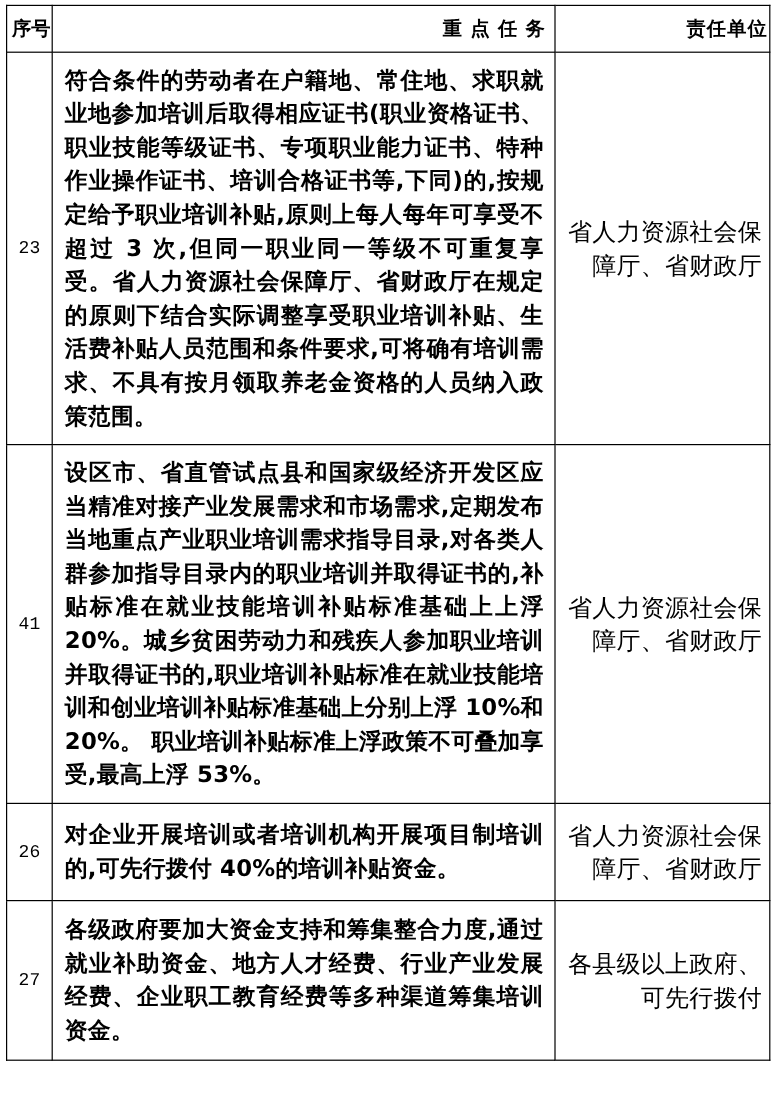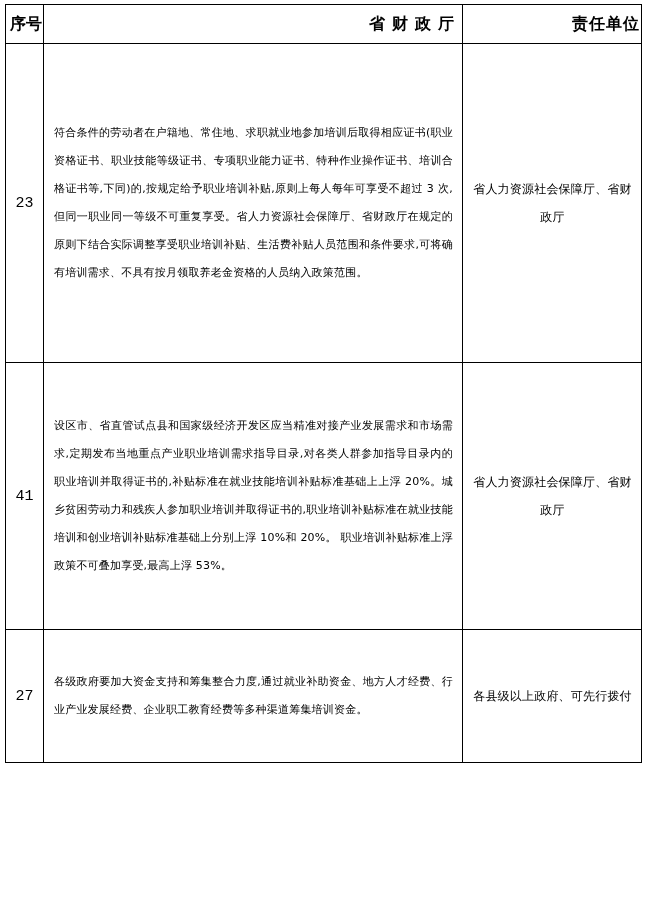--- a/index.html
+++ b/index.html
@@ -51,32 +51,33 @@
   thead th.th-unit {
     letter-spacing: 1px;
   }
 
   td.seq {
     text-align: center;
     font-size: 15px;
     font-family: Liberation Mono, monospace;
   }
   td.task {
-    font-size: 11px;
+    font-size: 19px;
     line-height: 28px;
     padding: 9px 9px 9px 10px;
     text-align: justify;
     text-justify: inter-ideograph;
     letter-spacing: 0.2px;
+    font-weight: bold;
   }
   td.unit {
-    font-size: 12px;
+    font-size: 20px;
     line-height: 28px;
     padding: 9px 6px 9px 7px;
-    text-align: center;
+    text-align: right;
     vertical-align: middle;
     letter-spacing: 0.2px;
   }
   .task-text, .unit-text {
     display: block;
     white-space: pre-wrap;
   }
   
   tr.r23 td { height: 300px; }
   tr.r24 td { height: 248px; }
@@ -93,21 +94,21 @@
 <div class="page">
   <table class="doc-table">
     <colgroup>
       <col class="c-seq">
       <col class="c-task">
       <col class="c-unit">
     </colgroup>
     <thead>
       <tr>
         <th class="th-seq">序号</th>
-        <th class="th-task">省财政厅</th>
+        <th class="th-task">重点任务</th>
         <th class="th-unit">责任单位</th>
       </tr>
     </thead>
     <tbody>
       <tr class="r23">
         <td class="seq">23</td>
         <td class="task">
             <span class="task-text">符合条件的劳动者在户籍地、常住地、求职就业地参加培训后取得相应证书(职业资格证书、职业技能等级证书、专项职业能力证书、特种作业操作证书、培训合格证书等,下同)的,按规定给予职业培训补贴,原则上每人每年可享受不超过 3 次,但同一职业同一等级不可重复享受。省人力资源社会保障厅、省财政厅在规定的原则下结合实际调整享受职业培训补贴、生活费补贴人员范围和条件要求,可将确有培训需求、不具有按月领取养老金资格的人员纳入政策范围。</span>
           </td>
         <td class="unit">
@@ -116,20 +117,29 @@
       </tr>
       <tr class="r24">
         <td class="seq">41</td>
         <td class="task">
             <span class="task-text">设区市、省直管试点县和国家级经济开发区应当精准对接产业发展需求和市场需求,定期发布当地重点产业职业培训需求指导目录,对各类人群参加指导目录内的职业培训并取得证书的,补贴标准在就业技能培训补贴标准基础上上浮 20%。城乡贫困劳动力和残疾人参加职业培训并取得证书的,职业培训补贴标准在就业技能培训和创业培训补贴标准基础上分别上浮 10%和 20%。 职业培训补贴标准上浮政策不可叠加享受,最高上浮 53%。</span>
           </td>
         <td class="unit">
             <span class="unit-text">省人力资源社会保障厅、省财政厅</span>
           </td>
       </tr>
+      <tr class="r26">
+        <td class="seq">26</td>
+        <td class="task">
+            <span class="task-text">对企业开展培训或者培训机构开展项目制培训的,可先行拨付 40%的培训补贴资金。</span>
+          </td>
+        <td class="unit">
+            <span class="unit-text">省人力资源社会保障厅、省财政厅</span>
+          </td>
+      </tr>
       <tr class="r27">
         <td class="seq">27</td>
         <td class="task">
             <span class="task-text">各级政府要加大资金支持和筹集整合力度,通过就业补助资金、地方人才经费、行业产业发展经费、企业职工教育经费等多种渠道筹集培训资金。</span>
           </td>
         <td class="unit">
             <span class="unit-text">各县级以上政府、可先行拨付</span>
           </td>
       </tr>
     </tbody>

